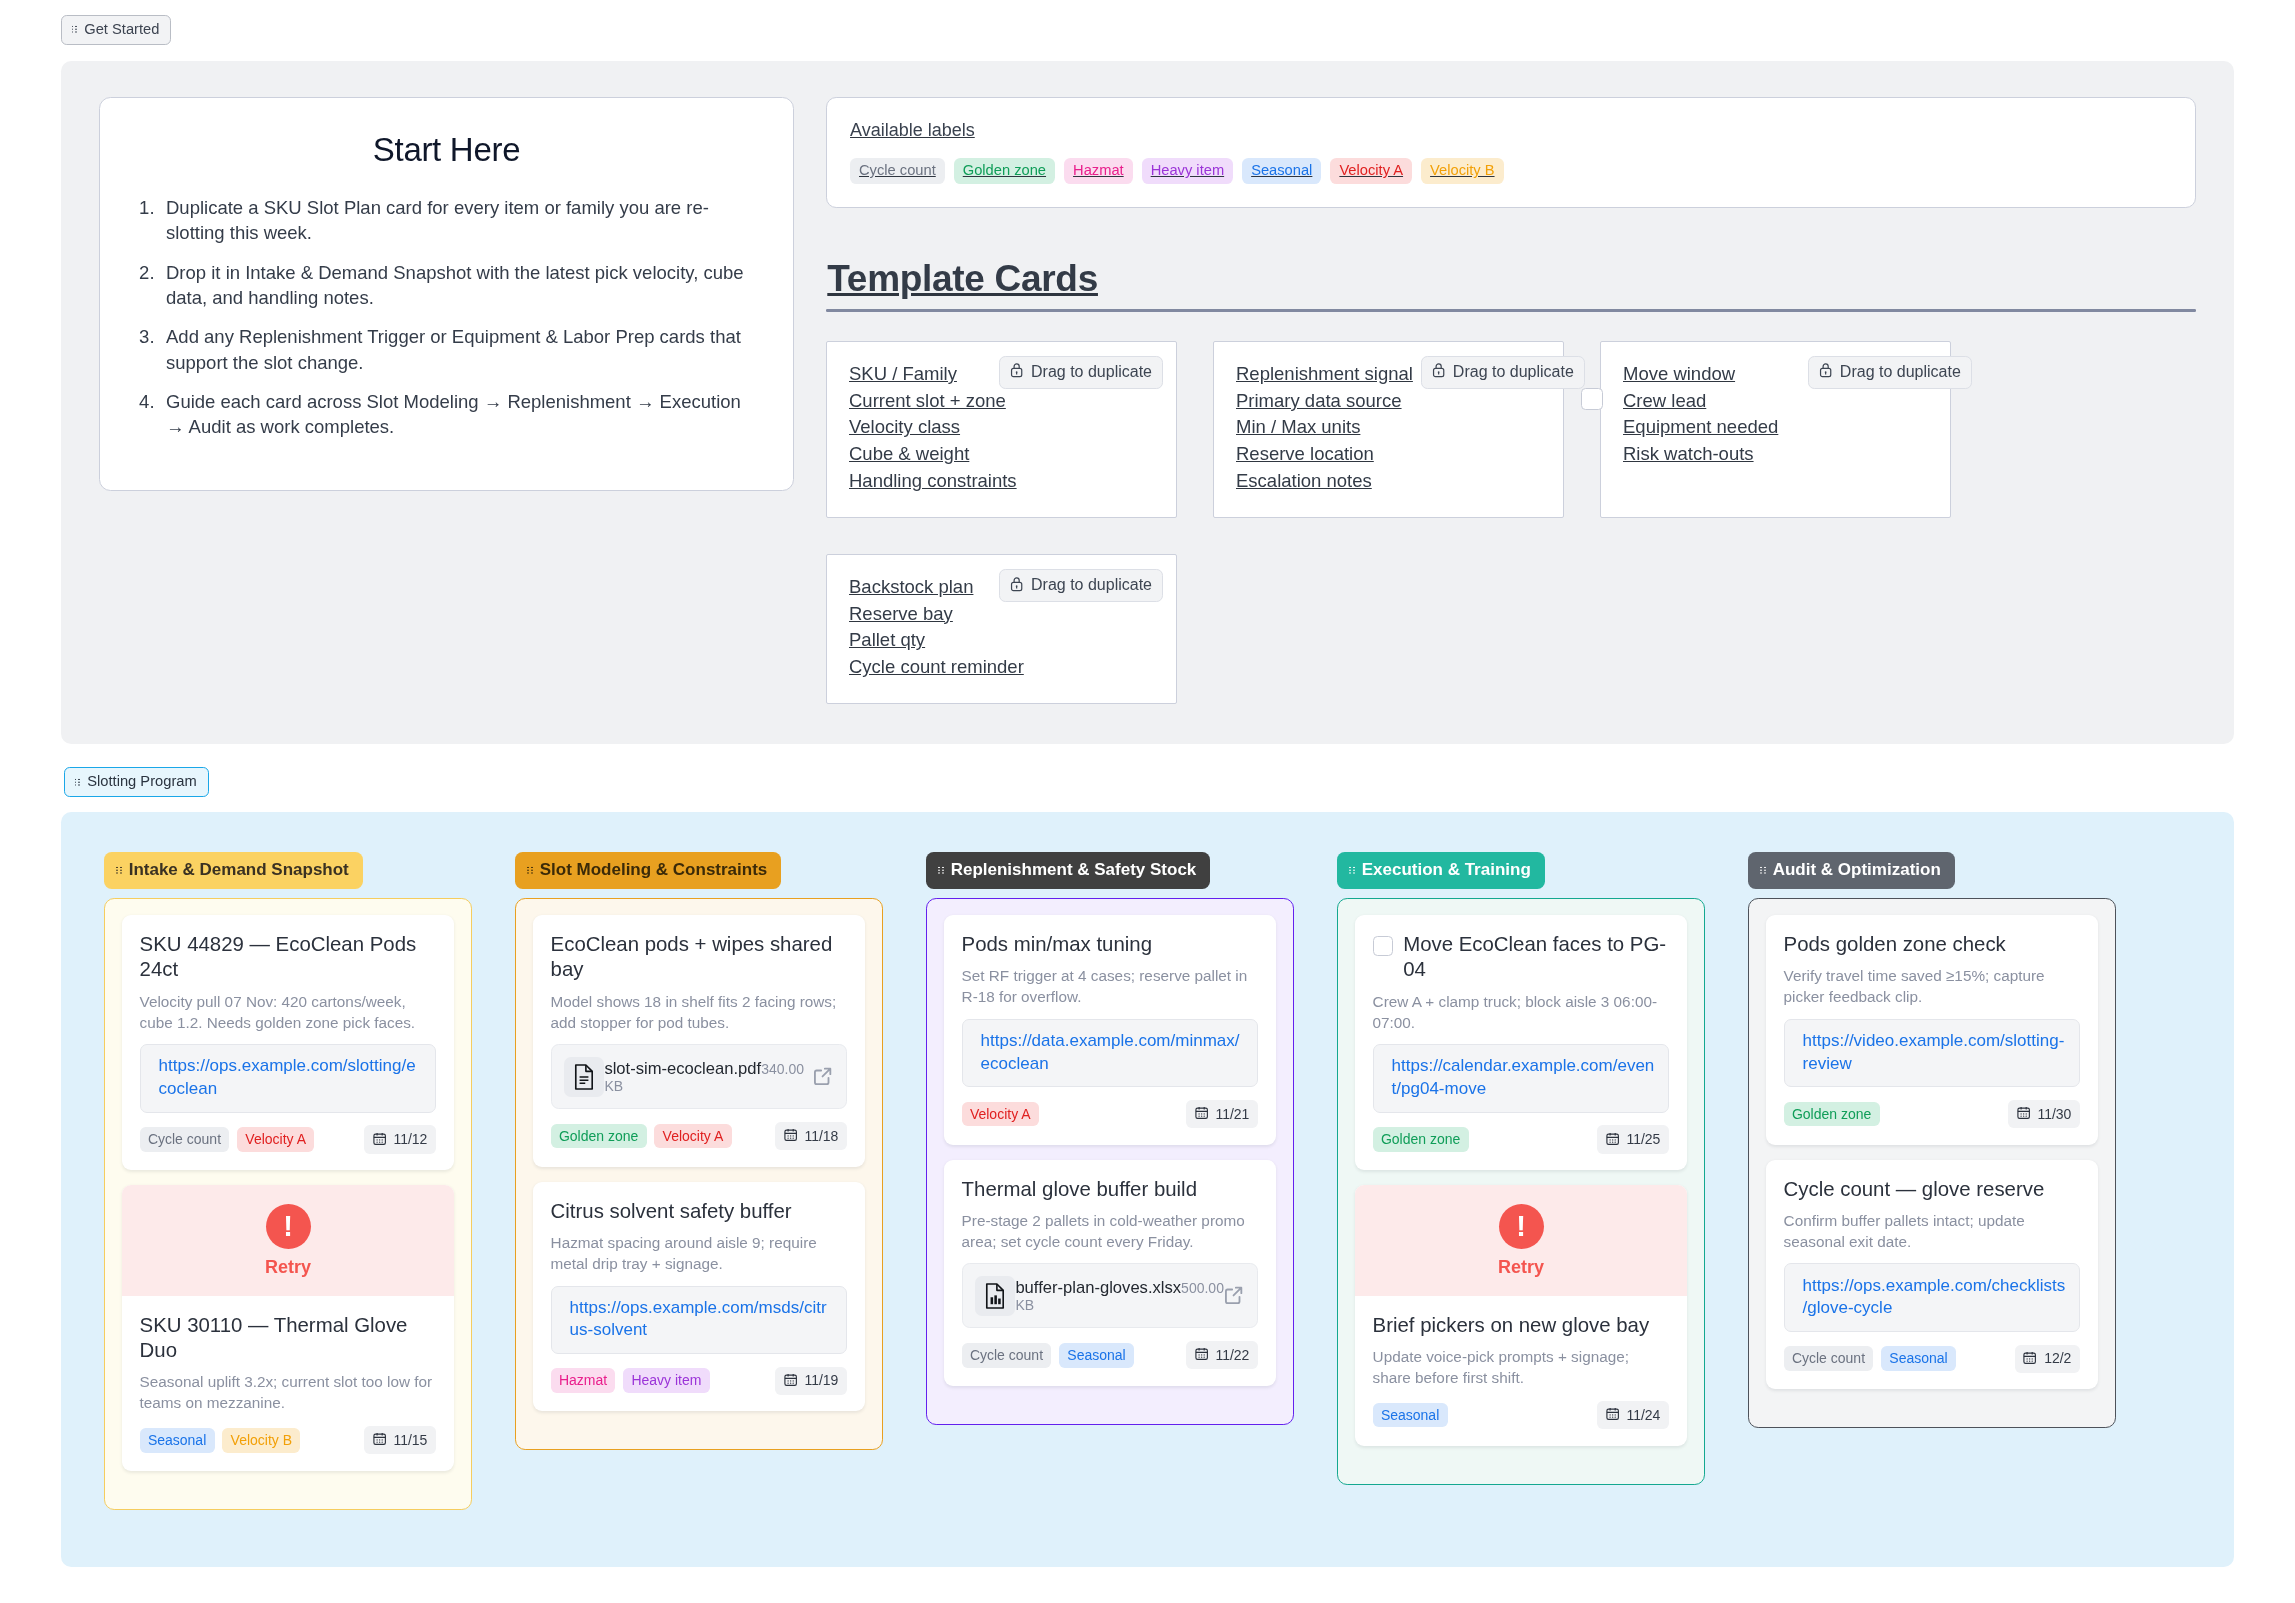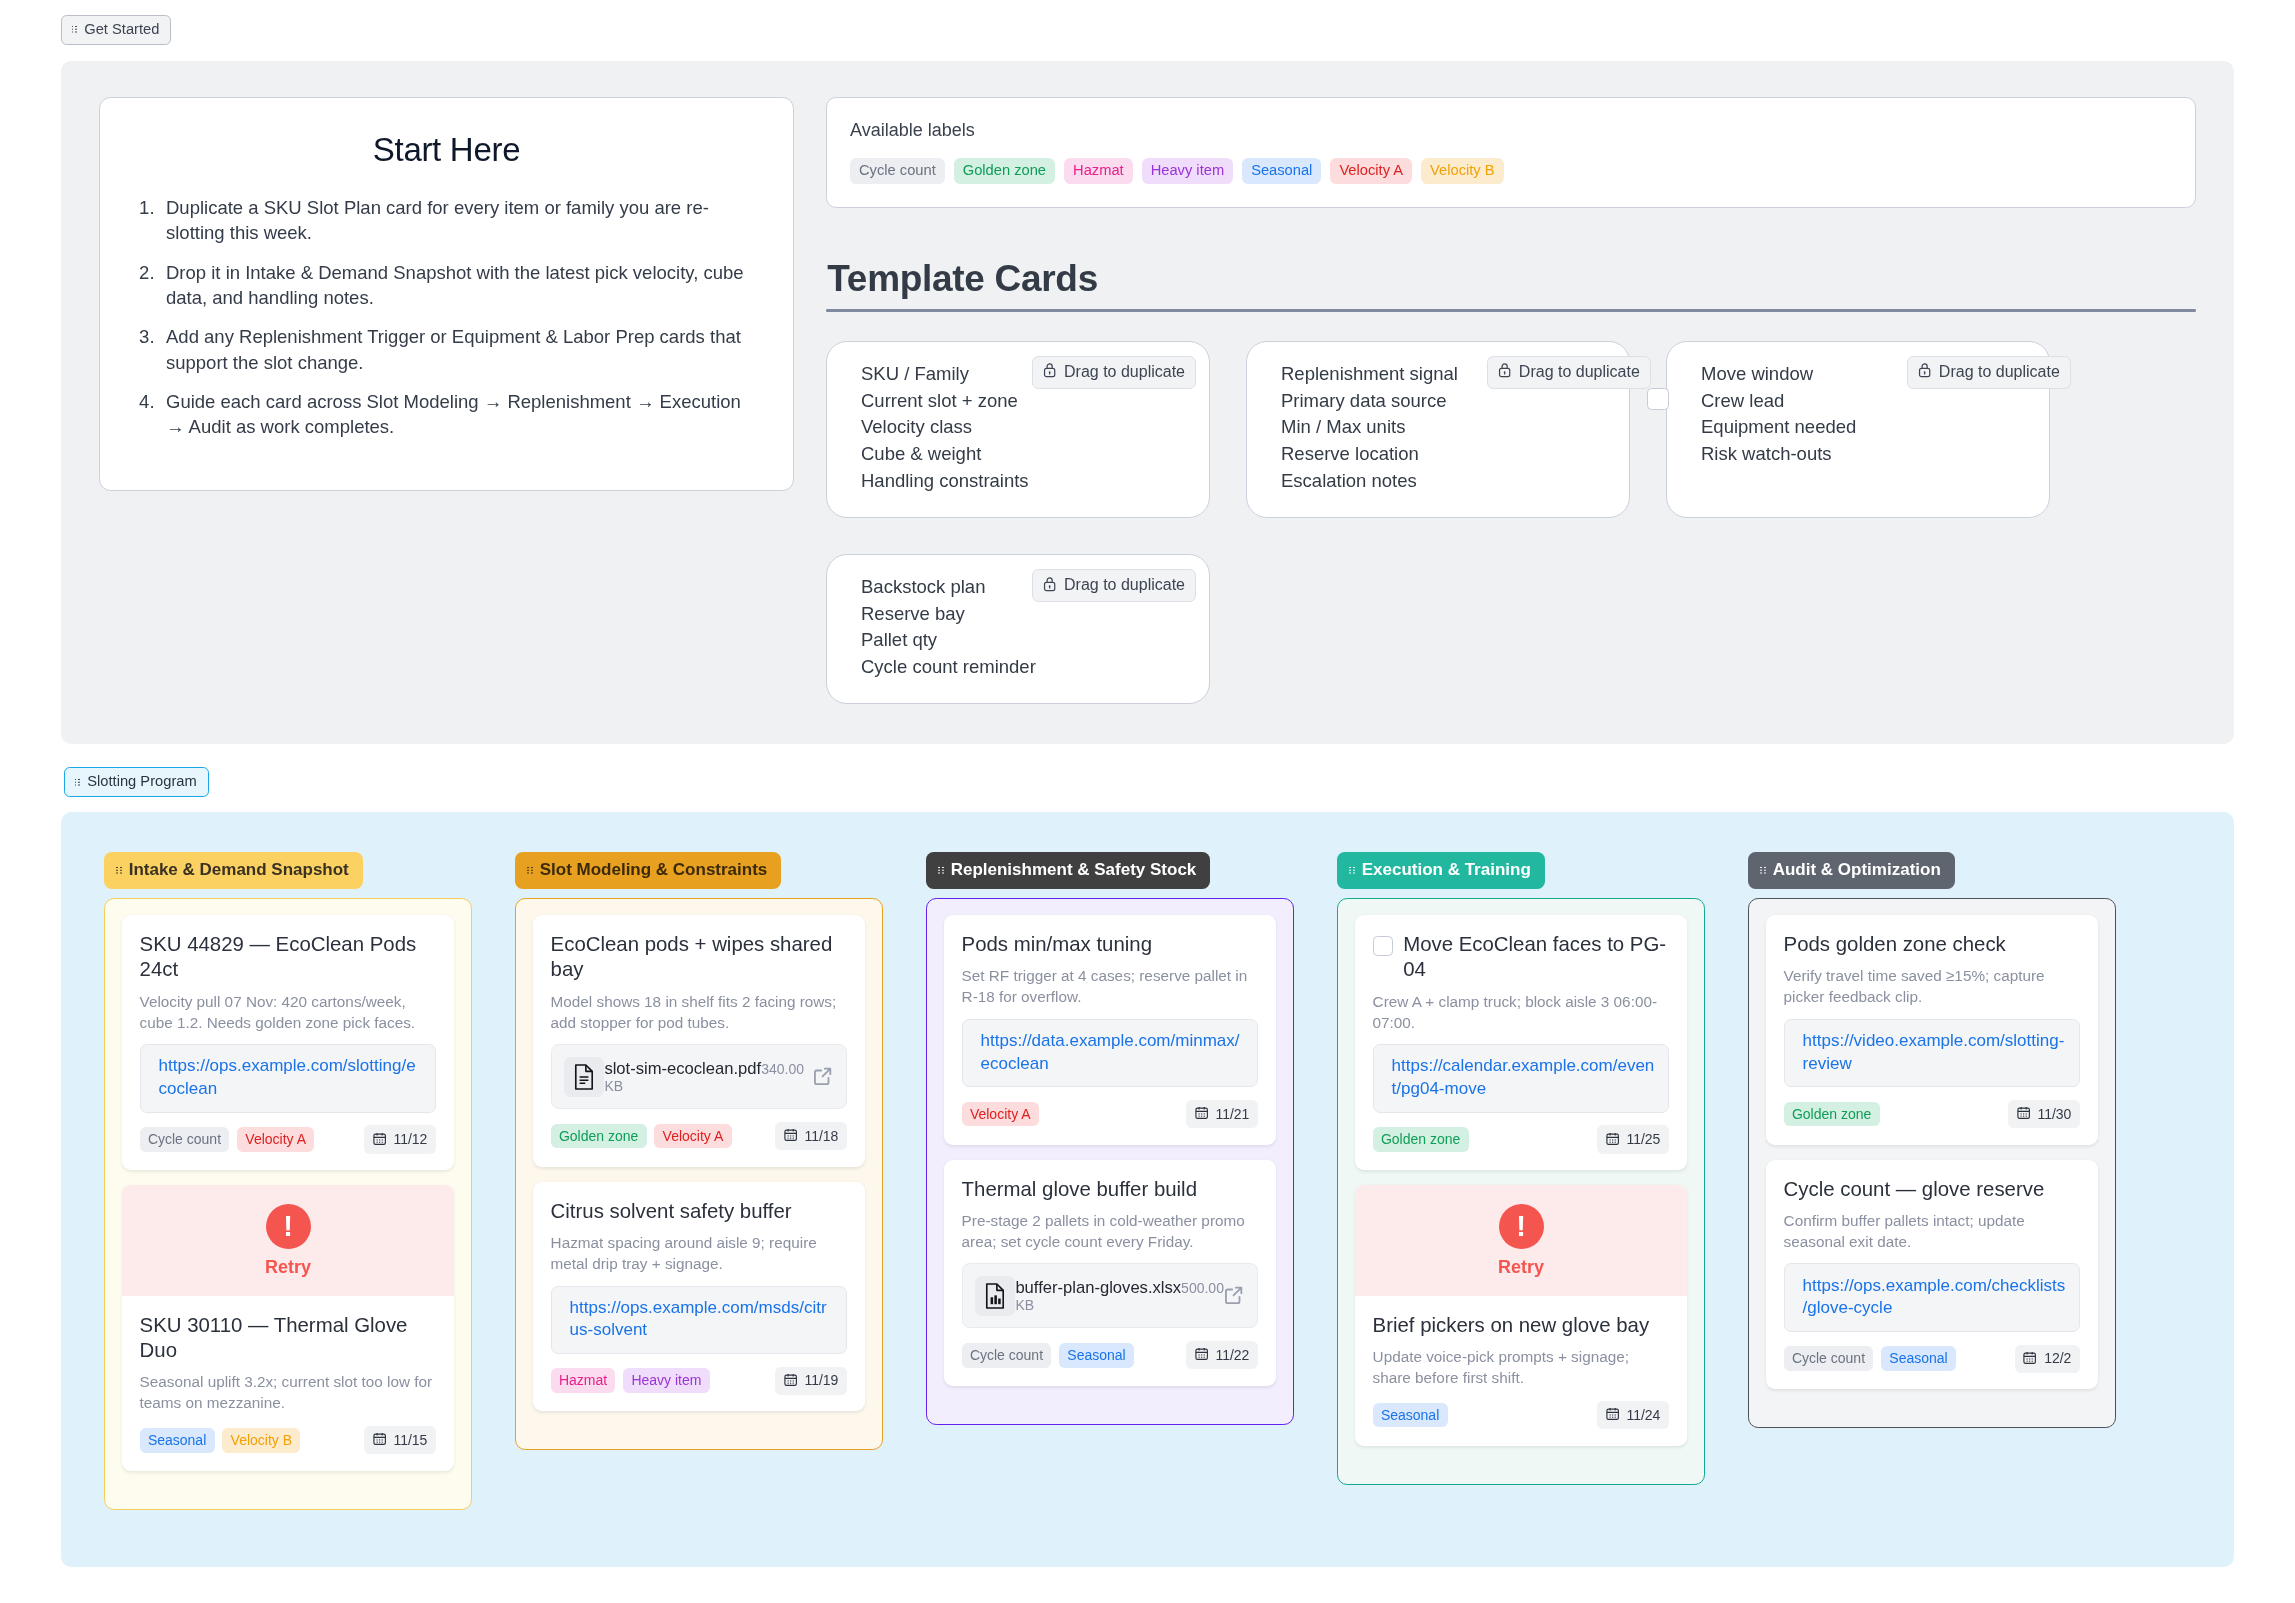--- a/index.html
+++ b/index.html
@@ -92,21 +92,21 @@
     line-height: 1.37;
     color: #343c49;
     margin-bottom: 14px;
   }
   .start-here-list li::before {
     content: counter(sh) ".";
     position: absolute;
     left: 5.1px; top: 0;
   }
 
-  .right-col { flex: 1 1 auto; min-width: 0; }
+  .right-col { flex: 1 1 auto; min-width: 0; text-decoration: underline; }
 
   
   .labels-card {
     background: #ffffff;
     border: 1.3px solid #ccd0dc;
     border-radius: 10.2px;
     padding: 22px 23px 23px 23px;
   }
   .labels-title {
     font-size: 18px;
@@ -137,25 +137,25 @@
   .tpl-rule { height: 2.6px; background: #8189a0; border-radius: 1.3px; }
 
   .tpl-grid {
     display: flex;
     flex-wrap: wrap;
     gap: 36px;
     margin-top: 29px;
   }
   .tpl-card {
     position: relative;
-    width: 384px;
+    width: 351px;
     background: #ffffff;
     border: 1.3px solid #ccd0dc;
-    border-radius: 21px;
-    padding: 19px 22px 22px 34px;
+    border-radius: 2px;
+    padding: 19px 22px 22px 22px;
     overflow: visible;
   }
   .tpl-line {
     font-size: 18.5px;
     line-height: 1.45;
     color: #333b47;
     white-space: nowrap;
   }
   .tpl-badge {
     position: absolute;

